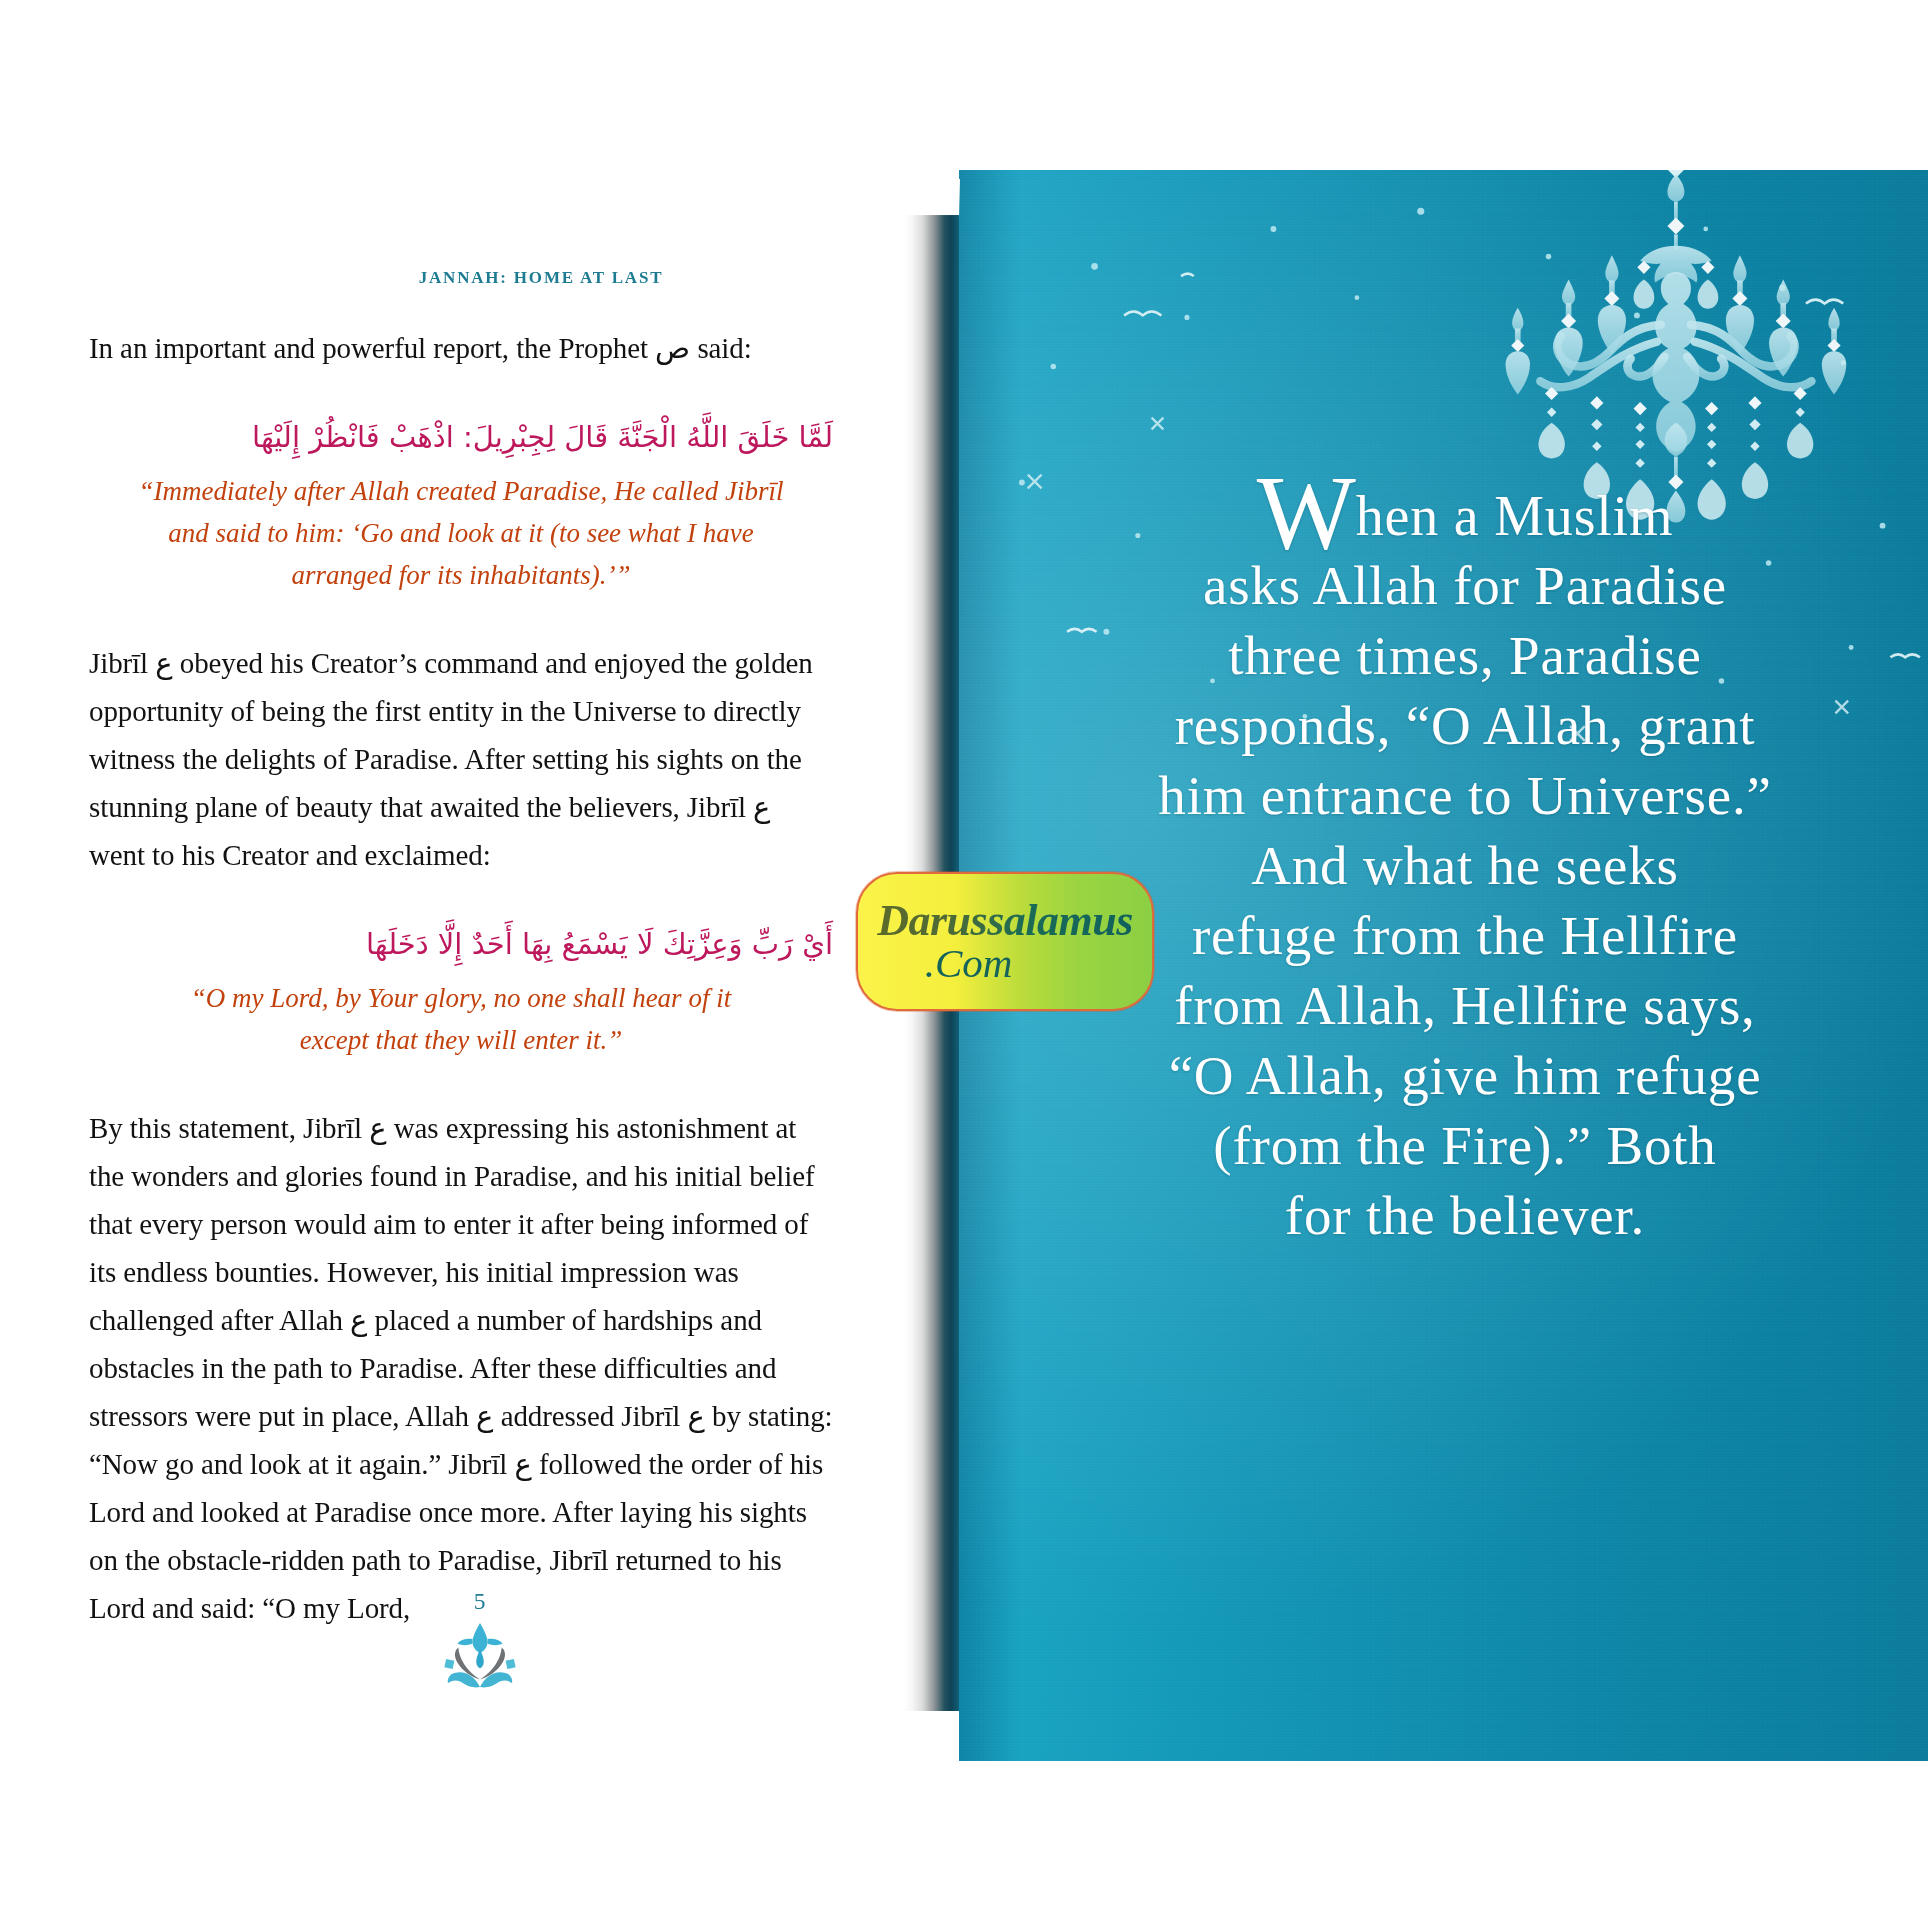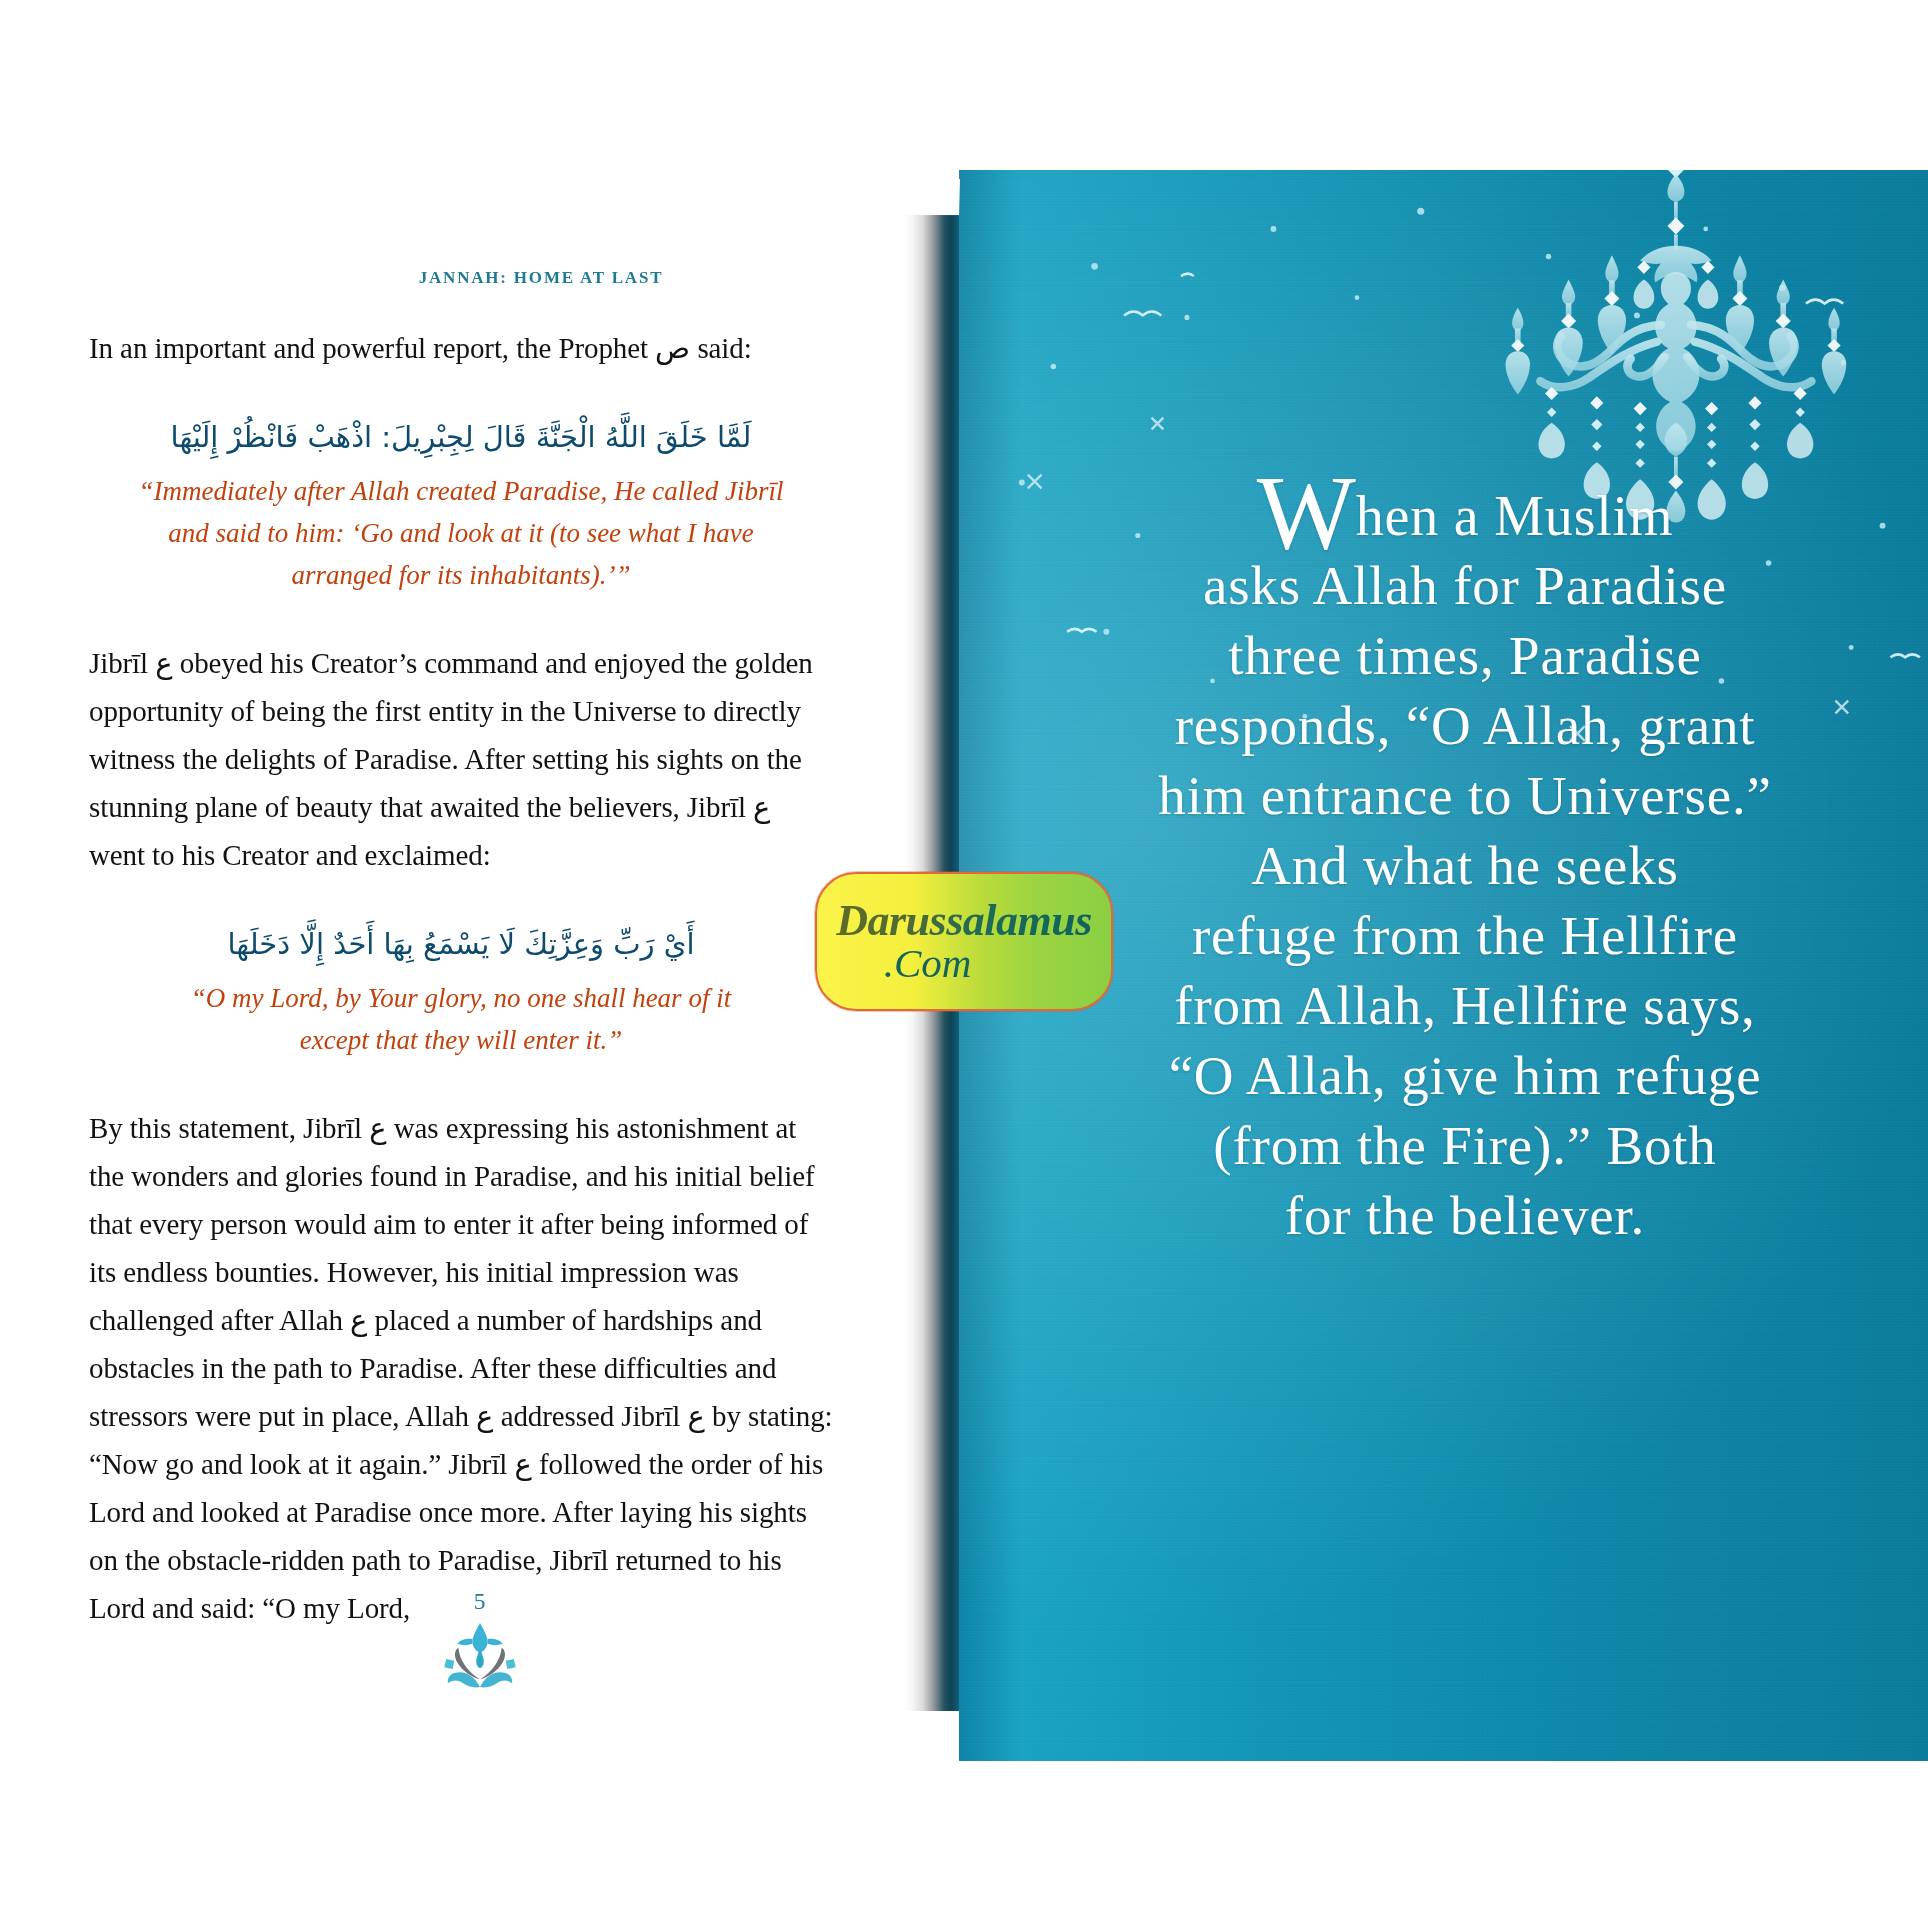--- a/index.html
+++ b/index.html
@@ -48,25 +48,25 @@
     font-size: 29px;
     line-height: 48px;
     color: #121212;
     margin: 0;
     text-align: left;
     letter-spacing: -0.1px;
   }
   .body-par.tight { max-width: 749px; }
   .arabic-line {
     direction: rtl;
-    text-align: center;
+    text-align: right;
     font-family: "DejaVu Sans", sans-serif;
     font-size: 29px;
     line-height: 58px;
-    color: #0c4a6e;
+    color: #be185d;
     margin: 36px 0 3.8px 0;
   }
   .teal-quote {
     text-align: center;
     color: #c2410c;
     font-style: italic;
     font-family: "Liberation Serif", serif;
     font-size: 27px;
     line-height: 42px;
     margin: 0 0 0 0;
@@ -169,21 +169,21 @@
   .q-line .dropcap {
     font-size: 105px;
     line-height: 0.55;
     vertical-align: -13px;
     letter-spacing: 0;
   }
 
   
   #watermark {
     position: absolute;
-    left: 815px;
+    left: 856px;
     top: 872px;
     width: 294px;
     height: 135px;
     border-radius: 41px;
     background: linear-gradient(to right, #fbf34a 0%, #f4ef3d 33%, #bcdc3b 55%, #9ad441 75%, #8ccf44 100%);
     border: 2.8px solid #e06b3a;
     box-shadow: 0 0 0 0.9px rgba(220,90,40,0.35);
     z-index: 30;
     display: flex;
     flex-direction: column;

